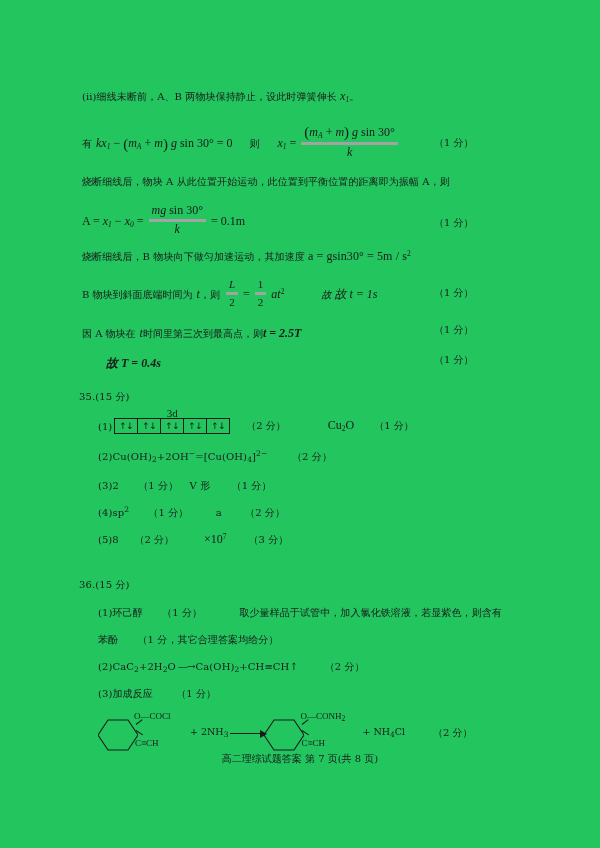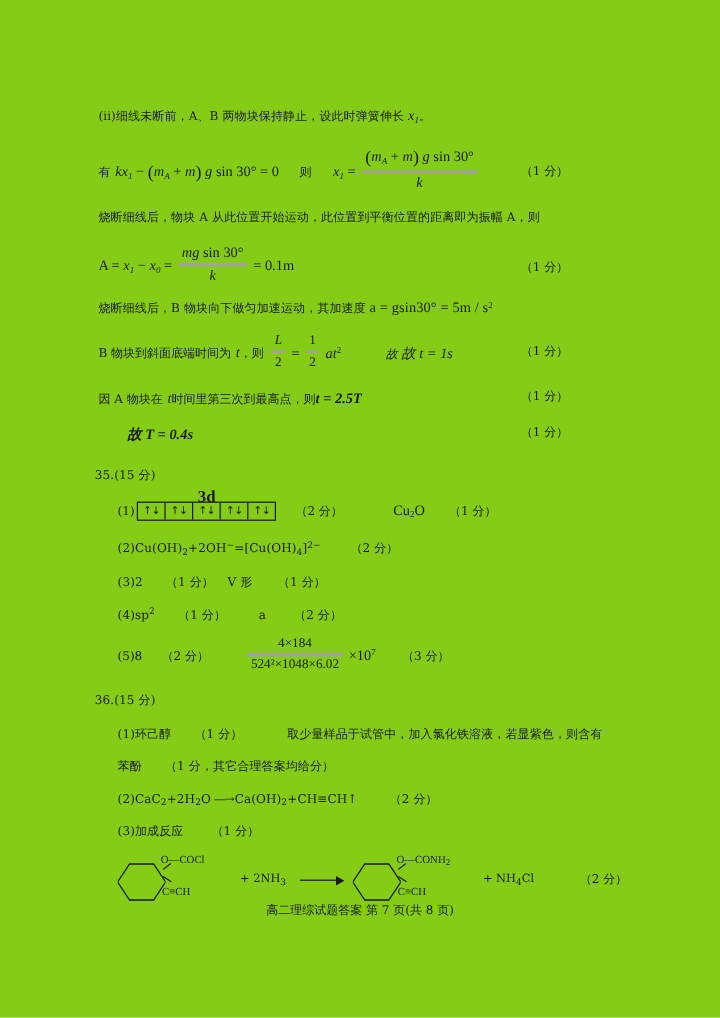--- a/index.html
+++ b/index.html
@@ -11,21 +11,21 @@
     width: 600px;
     height: 848px;
     position: relative;
     font-family: "Liberation Serif", "DejaVu Serif", serif;
     color: #1a1a1a;
     overflow: hidden;
   }
   .page {
     position: absolute;
     inset: 0;
-    background: #84cc16;
+    background: #22c55e;
   }
   .content {
     position: absolute;
     left: 82px;
     top: 88px;
     width: 400px;
   }
 
   
   .line {
@@ -99,22 +99,22 @@
   .orbital-wrap {
     position: relative;
     display: inline-block;
     vertical-align: middle;
   }
   .orbital-label {
     position: absolute;
     top: -11px;
     left: 50%;
     transform: translateX(-50%);
-    font-size: 14px;
-    font-weight: bold;
+    font-size: 11px;
+    font-weight: normal;
     font-family: "Liberation Serif", serif;
   }
   .orbital-boxes {
     display: flex;
     border: 1px solid #1a1a1a;
   }
   .orbital-box {
     width: 22px;
     height: 14px;
     border-right: 1px solid #1a1a1a;
@@ -303,24 +303,20 @@
       <span>(4)sp</span><span class="sup">2</span>
       <span style="margin-left:16px;">（1 分）</span>
       <span style="margin-left:24px;">a</span>
       <span style="margin-left:20px;">（2 分）</span>
     </div>
 
     <div class="abs" style="left:16px; top:444px; display:flex; align-items:center;">
       <span class="cn">(5)8</span>
       <span class="cn" style="margin-left:16px;">（2 分）</span>
       <span class="math" style="margin-left:30px;">
-        <span class="frac small">
-          <span class="num up">4×184</span>
-          <span class="den up">524²×1048×6.02</span>
-        </span>
         <span class="up">×10</span><span class="sup">7</span>
       </span>
       <span class="cn" style="margin-left:22px;">（3 分）</span>
     </div>
 
     <div class="abs line cn" style="left:-3px; top:490px;">
       <span>36.</span><span>(15 分)</span>
     </div>
 
     <div class="abs line cn" style="left:16px; top:518px;">
@@ -337,21 +333,21 @@
     <div class="abs line" style="left:16px; top:572px;">
       <span class="cn"><span>(2)CaC</span><span class="sub sub-up">2</span><span>+2H</span><span class="sub sub-up">2</span><span>O</span><span style="letter-spacing:-1px;"> —</span><span>→</span><span>Ca(OH)</span><span class="sub sub-up">2</span><span>+CH≡CH↑</span></span>
       <span class="cn" style="margin-left:24px;">（2 分）</span>
     </div>
 
     <div class="abs line cn" style="left:16px; top:599px;">
       <span>(3)加成反应</span>
       <span style="margin-left:20px;">（1 分）</span>
     </div>
 
-    <div class="abs" style="left:16px; top:622px; display:flex; align-items:center;gap:10px;">
+    <div class="abs" style="left:16px; top:622px; display:flex; align-items:center;">
 
       <span class="struct">
         <span class="hex">
           <svg width="40" height="34" viewBox="0 0 40 34">
             <polygon points="10,2 30,2 40,17 30,32 10,32 0,17" fill="none" stroke="#1a1a1a" stroke-width="1.1"></polygon>
           </svg>
         </span>
         <span class="bondline" style="left:38px; top:14px; width:8px; transform:rotate(-38deg); transform-origin:left center;"></span>
         <span class="bondline" style="left:38px; top:20px; width:8px; transform:rotate(33deg); transform-origin:left center;"></span>
         <span class="substituent sub-top">O—COCl</span>

